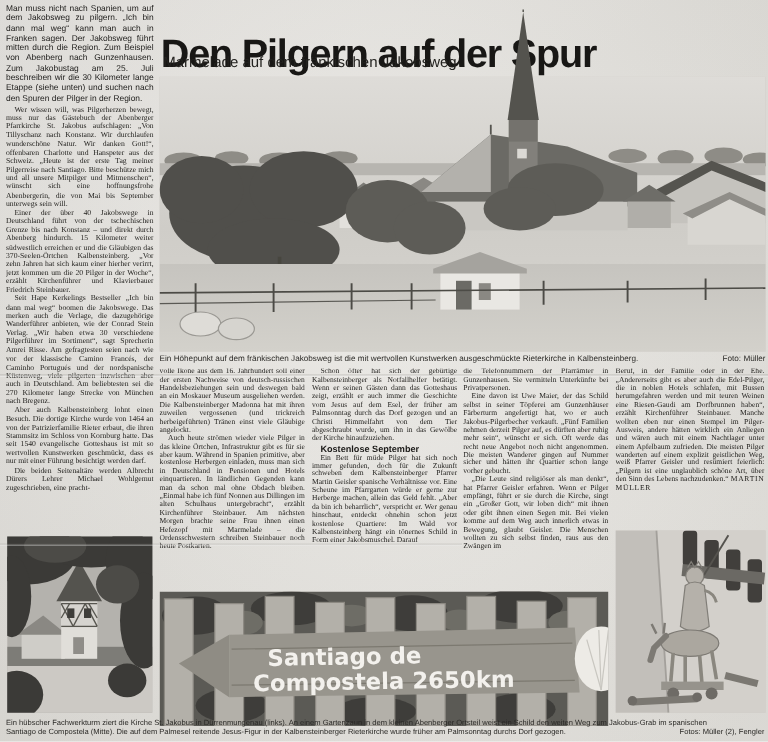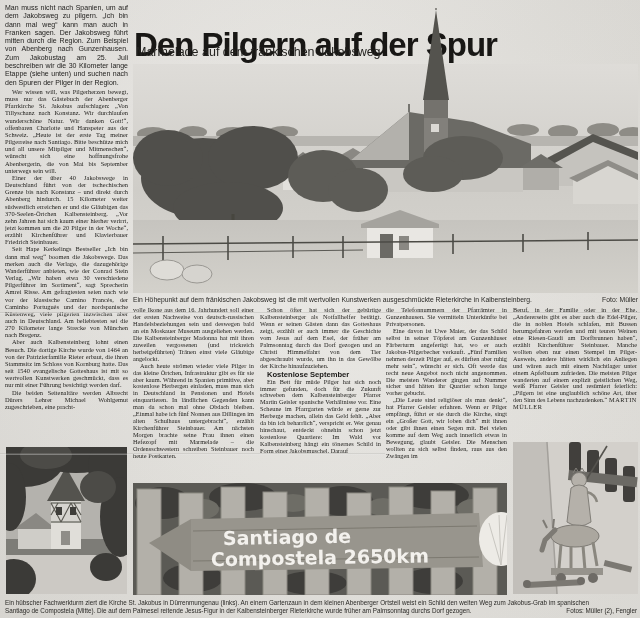--- a/index.html
+++ b/index.html
@@ -31,21 +31,21 @@
   }
   .subtitle{
     left:136px;top:45px;width:400px;
     font:400 12.5px/14px "Liberation Sans",sans-serif;color:#23221f;
   }
   
   .photo{background:#cfccc7;}
   .main-photo{left:133px;top:64px;width:505px;height:229px;}
   .main-photo svg{position:absolute;left:0;top:-56px;}
   .left-photo{left:6px;top:447px;width:121px;height:147px;}
-  .middle-photo{left:133px;top:483px;width:374px;height:112px;}
+  .middle-photo{left:133px;top:493px;width:374px;height:112px;}
   .right-photo{left:513px;top:442px;width:125px;height:152px;}
   
   .main-caption{
     left:133px;top:296px;width:505px;display:flex;justify-content:space-between;
     font:400 6.8px/8px "Liberation Sans",sans-serif;color:#2a2926;
     white-space:nowrap;overflow:hidden;
   }
   .bottom-caption{
     left:5px;top:599px;width:632px;
     font:400 6.3px/8.2px "Liberation Sans",sans-serif;color:#2a2926;

